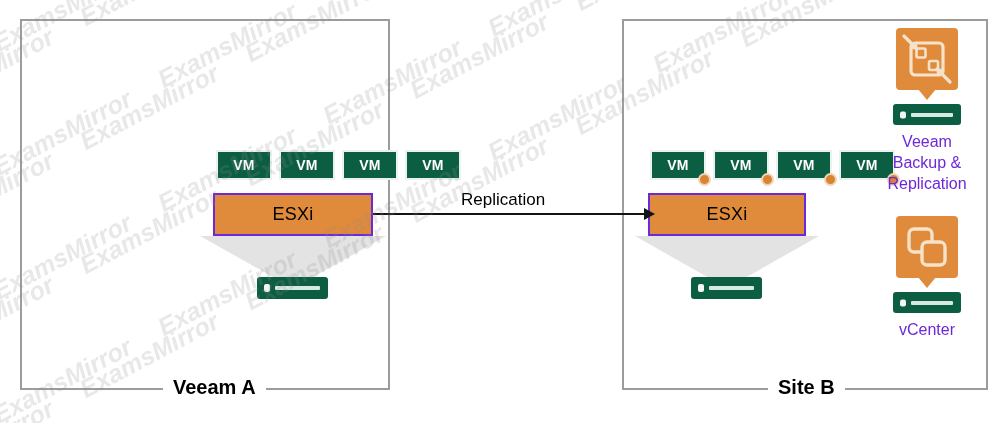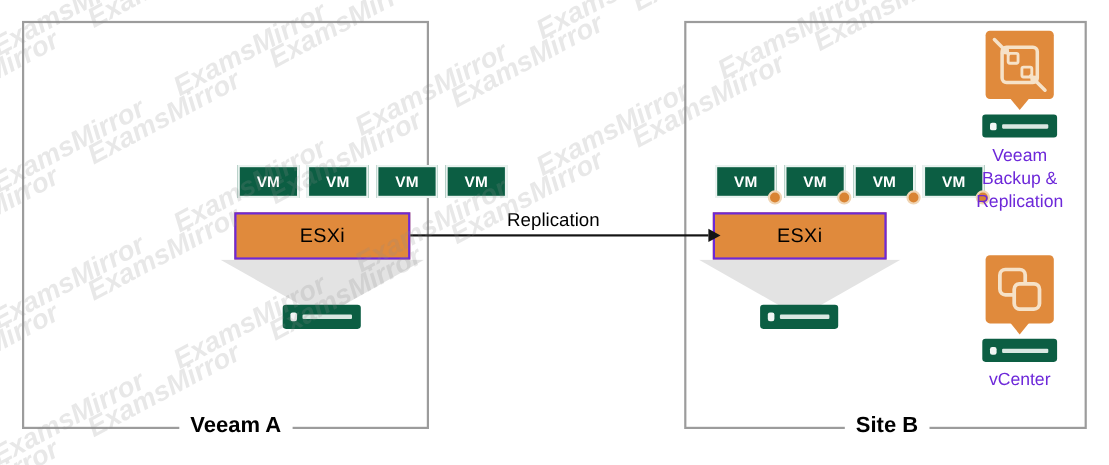--- a/index.html
+++ b/index.html
@@ -305,21 +305,21 @@
       <div class="app-server">
         <span class="led"></span>
         <span class="slot"></span>
       </div>
       <div class="app-caption">Veeam
 Backup &amp;
 Replication</div>
     </div>
   </div>
 
-  <div class="app-icon" style="left:857px; top:232px; width:140px;">
+  <div class="app-icon" style="left:857px; top:216px; width:140px;">
     <div style="display:flex; flex-direction:column; align-items:center;">
       <div class="bubble">
         <svg viewBox="0 0 62 62" width="62" height="62" aria-hidden="true">
           <rect x="13" y="13" width="23" height="23" rx="5" ry="5" fill="#e08a3c" stroke="#f6e2c8" stroke-width="3.4"></rect>
           <rect x="26" y="26" width="23" height="23" rx="5" ry="5" fill="#e08a3c" stroke="#f6e2c8" stroke-width="3.4"></rect>
         </svg>
       </div>
       <div class="app-server">
         <span class="led"></span>
         <span class="slot"></span>

